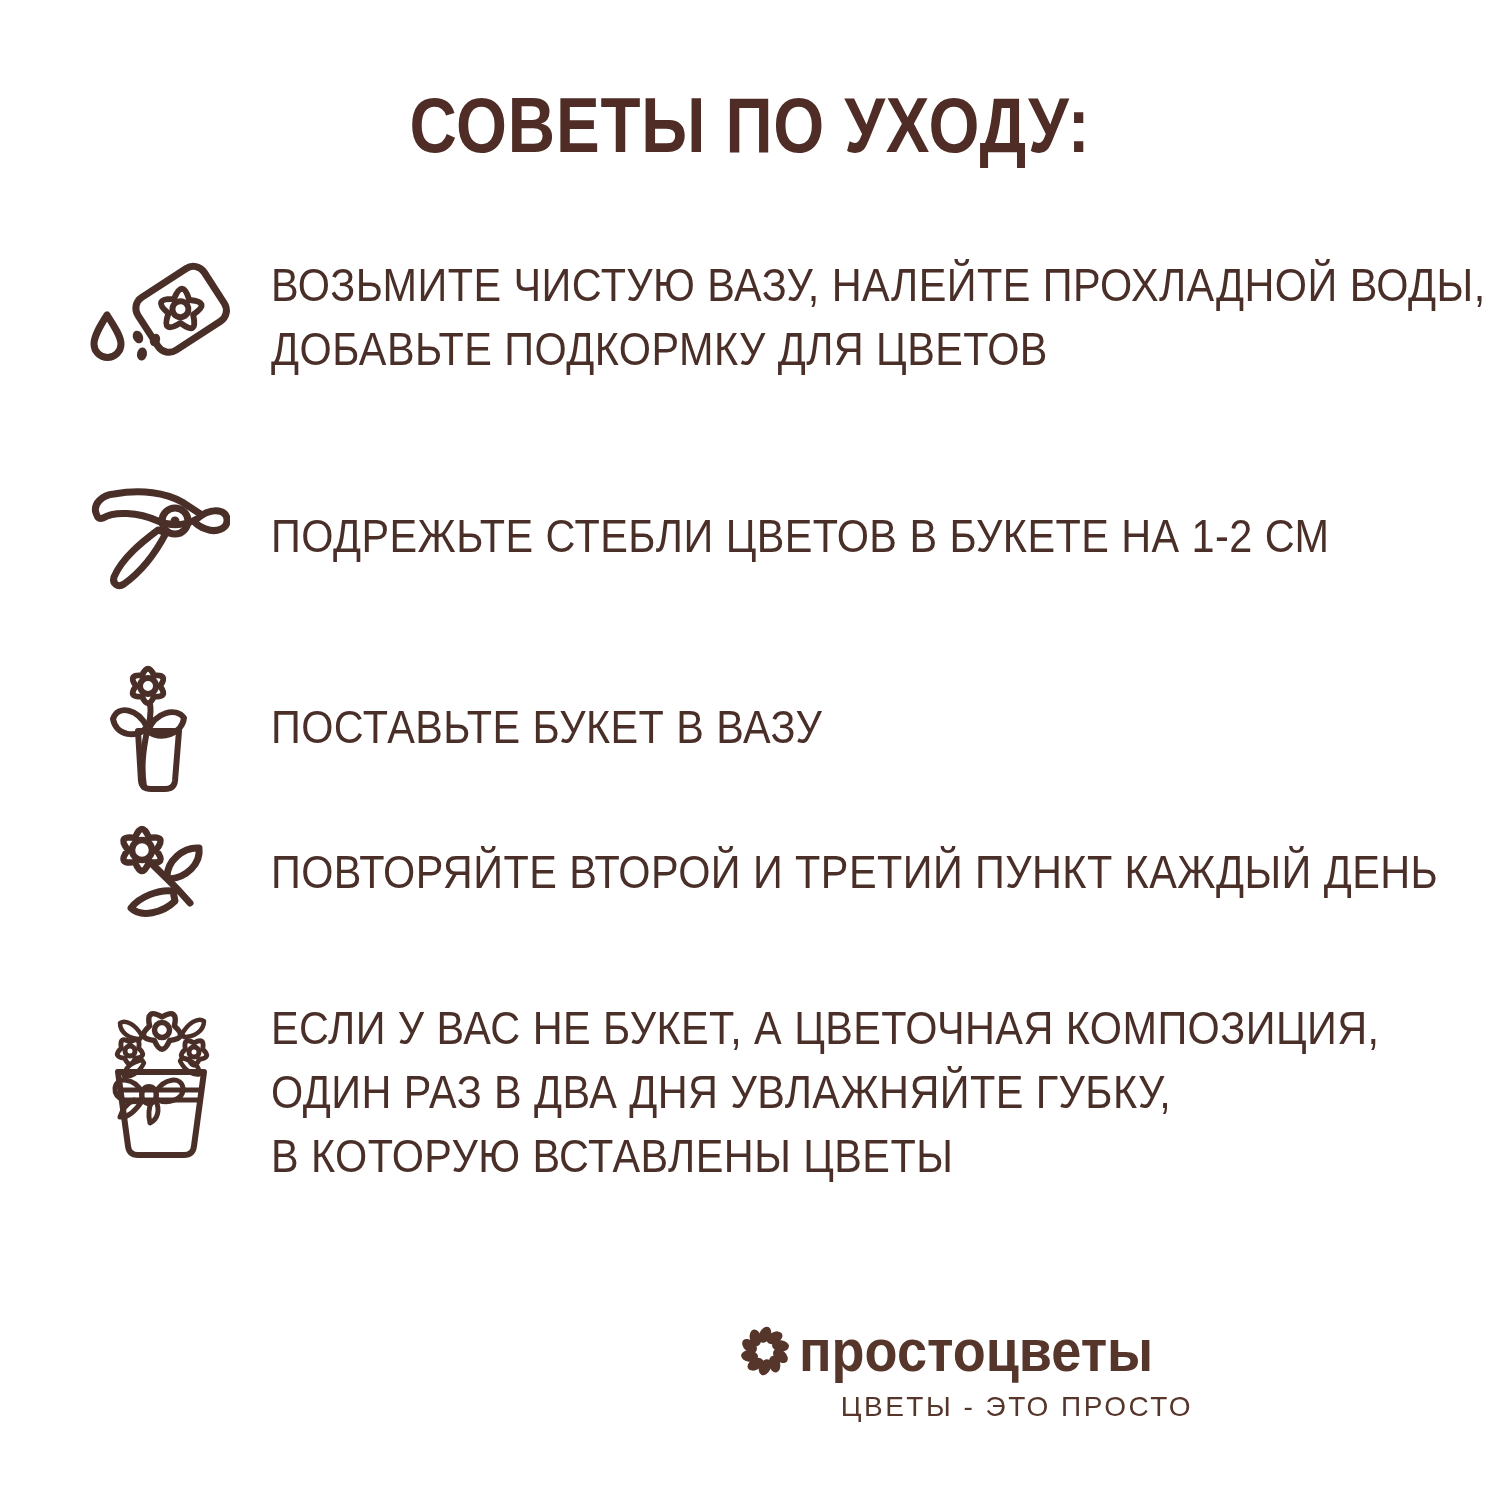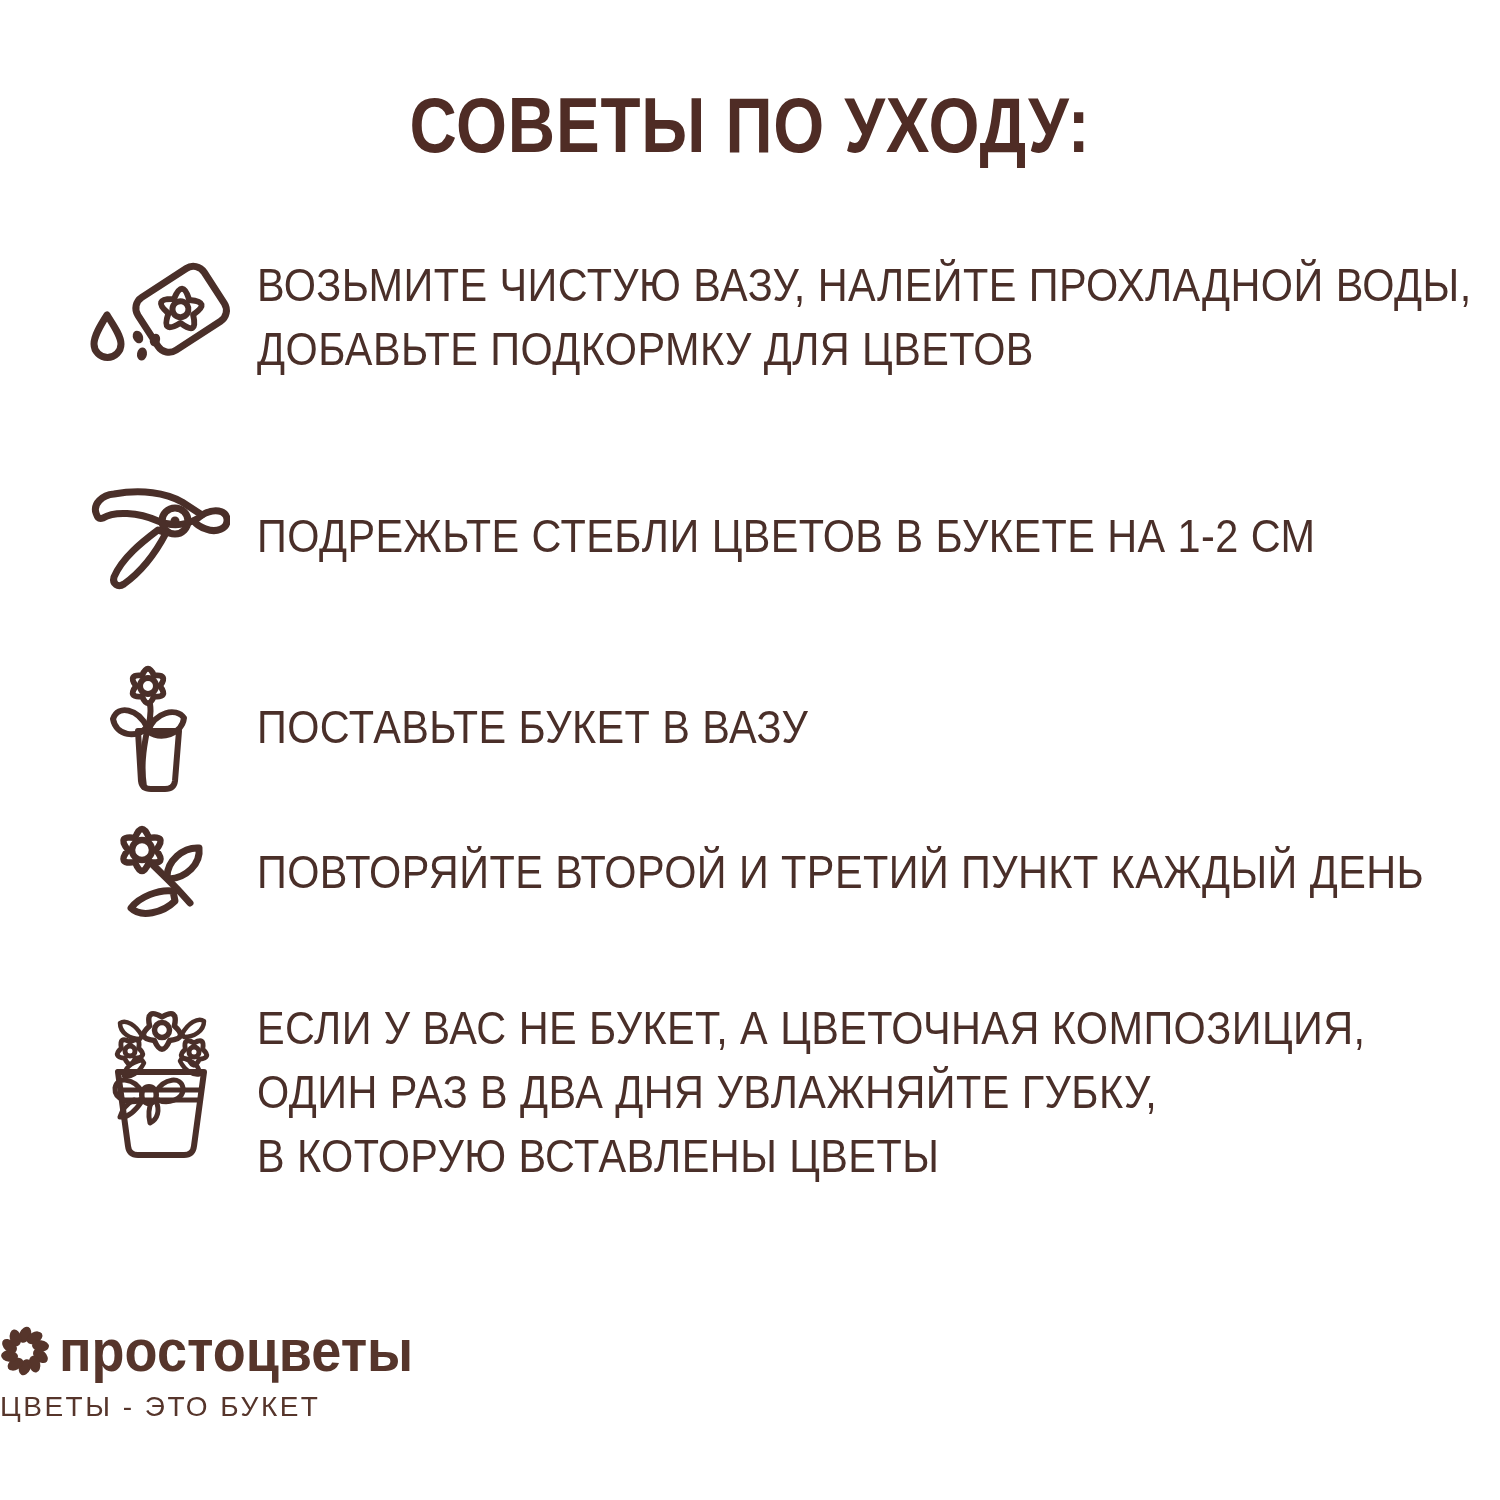--- a/index.html
+++ b/index.html
@@ -9,32 +9,32 @@
     color:var(--brown,#4a2f29);
     font-family:"Liberation Sans",sans-serif;
   }
   .title{
     position:absolute;top:80px;left:0;width:1500px;text-align:center;
     font-size:78px;font-weight:700;letter-spacing:1px;
     color:var(--brownTitle,#4f2c25);
     transform:scaleX(.84);transform-origin:center;
     white-space:nowrap;
   }
-  .tip{position:absolute;left:85px;right:40px;display:flex;align-items:center;gap:22px}
+  .tip{position:absolute;left:85px;right:40px;display:flex;align-items:center;gap:36px}
   .icon-box{width:150px;flex:0 0 150px;display:flex;justify-content:center;align-items:center}
   .tip-text{font-size:46px;line-height:64px;letter-spacing:.5px;transform:scaleX(.9);transform-origin:left center;white-space:nowrap}
   #r1{top:247px;height:140px}
   #r2{top:476px;height:120px}
   #r3{top:659px;height:135px}
   #r4{top:812px;height:120px}
   #r5{top:992px;height:200px}
   #r5 .icon-box{align-self:flex-start;margin-top:14px}
   .icon{stroke:var(--brown,#4a2f29);fill:none;stroke-linecap:round;stroke-linejoin:round}
   .icon .fill{fill:var(--brown,#4a2f29);stroke:none}
-  .footer{position:absolute;top:1316px;left:0;width:1193px;text-align:left}
+  .footer{position:absolute;top:1316px;left:0;width:1193px;text-align:right}
   .brand-row{display:inline-flex;align-items:center;gap:9px;vertical-align:top}
   .brand{
     font-size:60px;font-weight:700;color:var(--brownLogo,#56352b);
     transform:scaleX(.9);transform-origin:left center;white-space:nowrap;
   }
   .tagline{margin-top:6px;font-size:28px;letter-spacing:2.5px;color:var(--brownLogo,#56352b);white-space:nowrap}
 </style>
 </head>
 <body style="--bg: #ffffff; --brown: #4a2f29; --brownTitle: #4f2c25; --brownLogo: #56352b;">
 
@@ -144,14 +144,14 @@
       <ellipse transform="rotate(108) rotate(24 0 -19.5)" cx="0" cy="-19.5" rx="6.8" ry="10.2"></ellipse>
       <ellipse transform="rotate(144) rotate(24 0 -19.5)" cx="0" cy="-19.5" rx="6.8" ry="10.2"></ellipse>
       <ellipse transform="rotate(180) rotate(24 0 -19.5)" cx="0" cy="-19.5" rx="6.8" ry="10.2"></ellipse>
       <ellipse transform="rotate(216) rotate(24 0 -19.5)" cx="0" cy="-19.5" rx="6.8" ry="10.2"></ellipse>
       <ellipse transform="rotate(252) rotate(24 0 -19.5)" cx="0" cy="-19.5" rx="6.8" ry="10.2"></ellipse>
       <ellipse transform="rotate(288) rotate(24 0 -19.5)" cx="0" cy="-19.5" rx="6.8" ry="10.2"></ellipse>
       <ellipse transform="rotate(324) rotate(24 0 -19.5)" cx="0" cy="-19.5" rx="6.8" ry="10.2"></ellipse>
     </svg>
     <span class="brand">простоцветы</span>
   </div>
-  <div class="tagline">ЦВЕТЫ - ЭТО БУКЕТ</div>
+  <div class="tagline">ЦВЕТЫ - ЭТО ПРОСТО</div>
 </div>
 
 </body></html>

